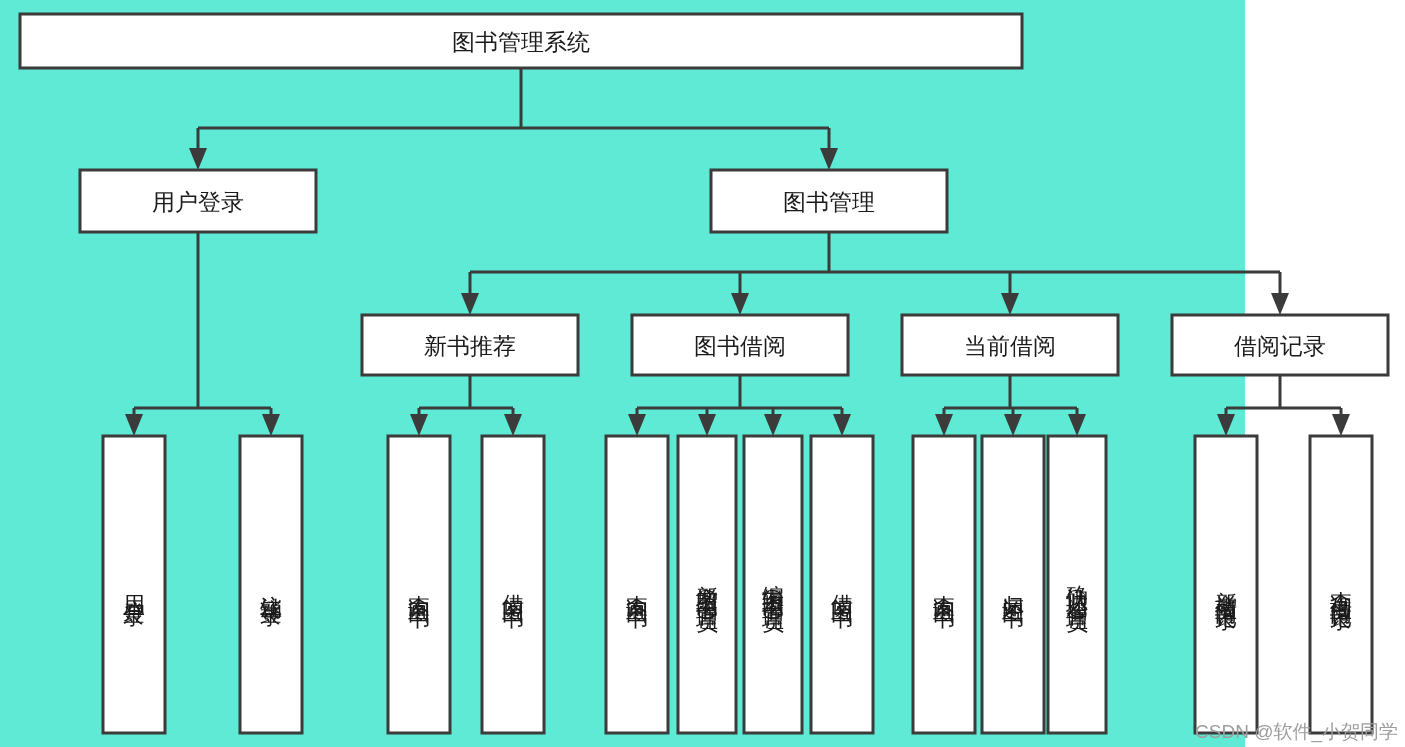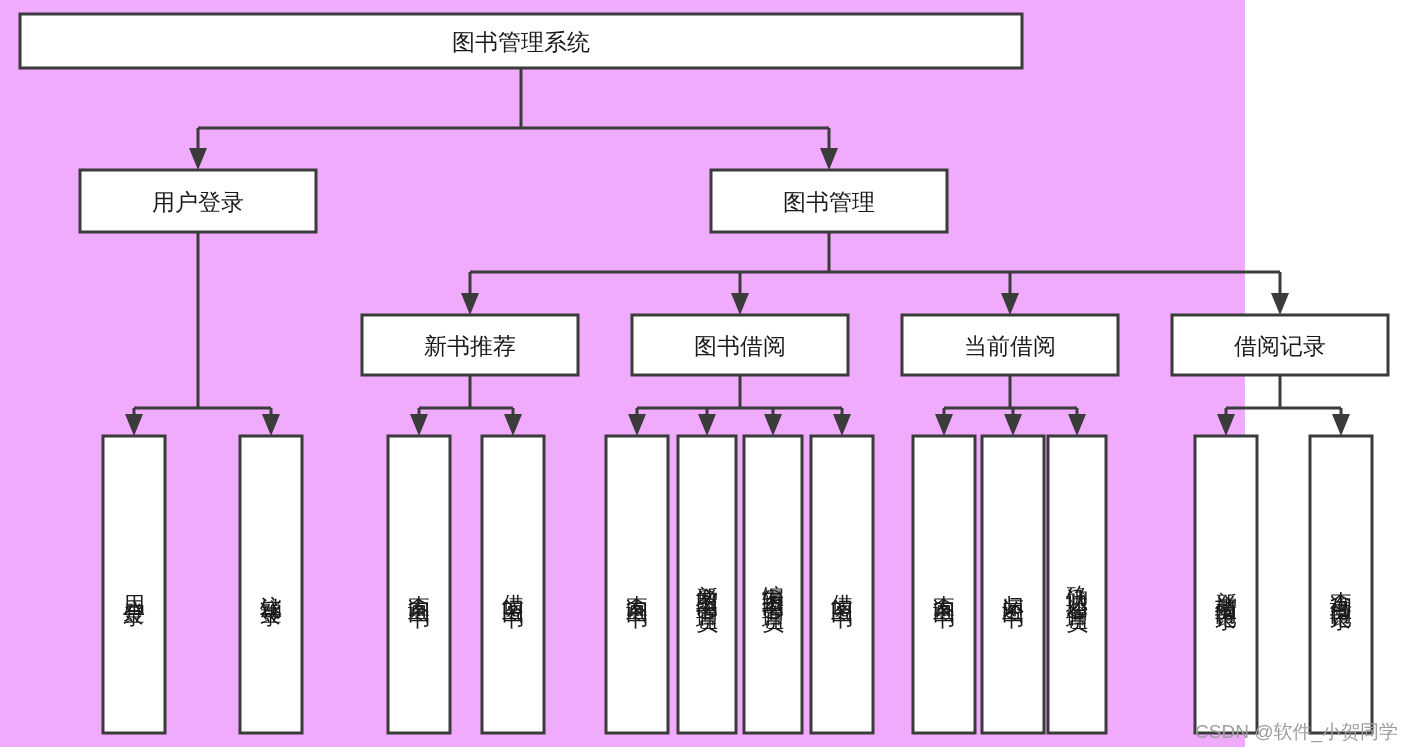--- a/index.html
+++ b/index.html
@@ -11,21 +11,21 @@
   body {
     width: 1405px;
     height: 747px;
     font-family: "Liberation Sans", "DejaVu Sans", sans-serif;
     overflow: hidden;
   }
   #diagram-root {
     position: relative;
     width: 1245px;
     height: 747px;
-    background: #f0abfc;
+    background: #5eead4;
     text-align: center;
   }
   svg.diagram-canvas {
     position: absolute;
     top: 0;
     left: 0;
     width: 1405px;
     height: 747px;
   }
   .node-box {

